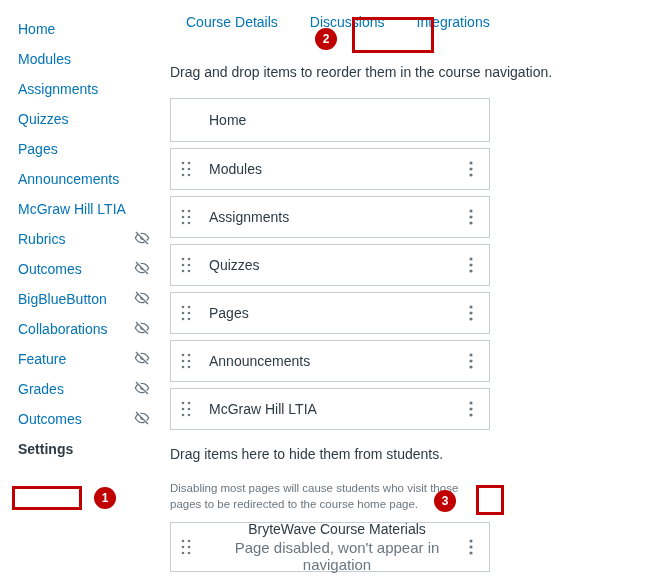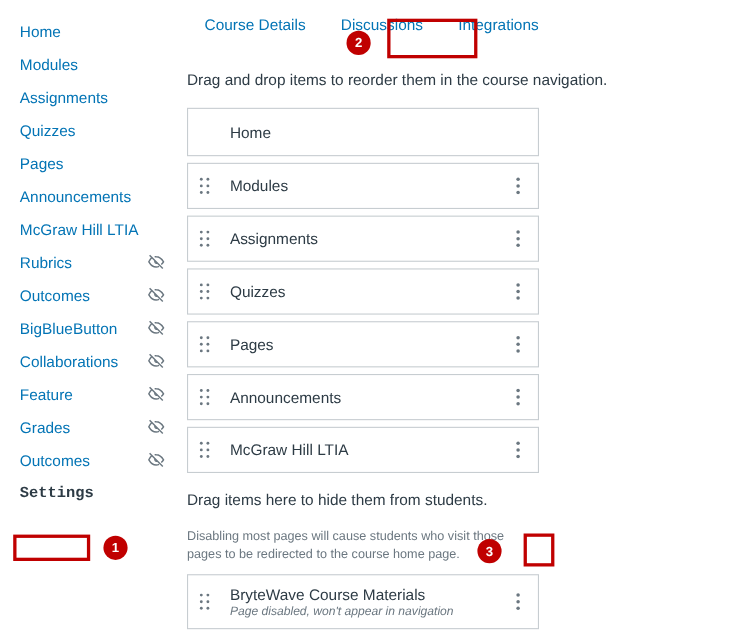--- a/index.html
+++ b/index.html
@@ -21,21 +21,20 @@
     display: flex; align-items: center;
     padding: 0;
     color: #0374B5;
     cursor: pointer;
     height: 30px;
     position: relative;
   }
   .sidebar .item.active {
     color: #2d3b45;
     font-weight: bold;
-    font-family: Liberation Mono, monospace;
   }
   .sidebar .item .label {
     padding: 0;
   }
   .sidebar .item .hidden-icon {
     position: absolute;
     right: 20px;
     top: 6px;
     color: #6b7780;
   }
@@ -89,38 +88,38 @@
     cursor: grab;
     margin-right: 16px;
     flex-shrink:0;
   }
   .drag-handle svg { display:block; }
   .nav-item .text {
     flex: 1;
     display:flex; flex-direction:column;
   }
   .nav-item .title { font-size:14px; color:#2d3b45; }
-  .nav-item .sub { font-size:11px; font-style: italic; color:#6b7780; margin-top:2px;}
+  .nav-item .sub { font-size:15px; color:#6b7780; margin-top:2px;}
   .kebab {
     color:#6b7780;
     cursor:pointer;
     padding: 4px;
     width: 14px;
     text-align:center;
   }
   .kebab svg { display:block; }
   .section-hint { margin-top:16px; }
   .section-sub {
     font-size: 11.5px;
     color:#6b7780;
     margin: 4px 0 10px 0;
     width: 320px;
     line-height:1.4;
   }
-  .hidden-list .nav-item { height:50px; }
+  .hidden-list .nav-item { height:50px;text-align:center; }
   
   .hl {
     position: absolute; border:3px solid #c00000; pointer-events:none; z-index:50;
   }
   .badge {
     position:absolute;
     width:22px; height:22px;
     border-radius:50%;
     background:#c00000; color:#fff;
     display:flex; align-items:center; justify-content:center;

